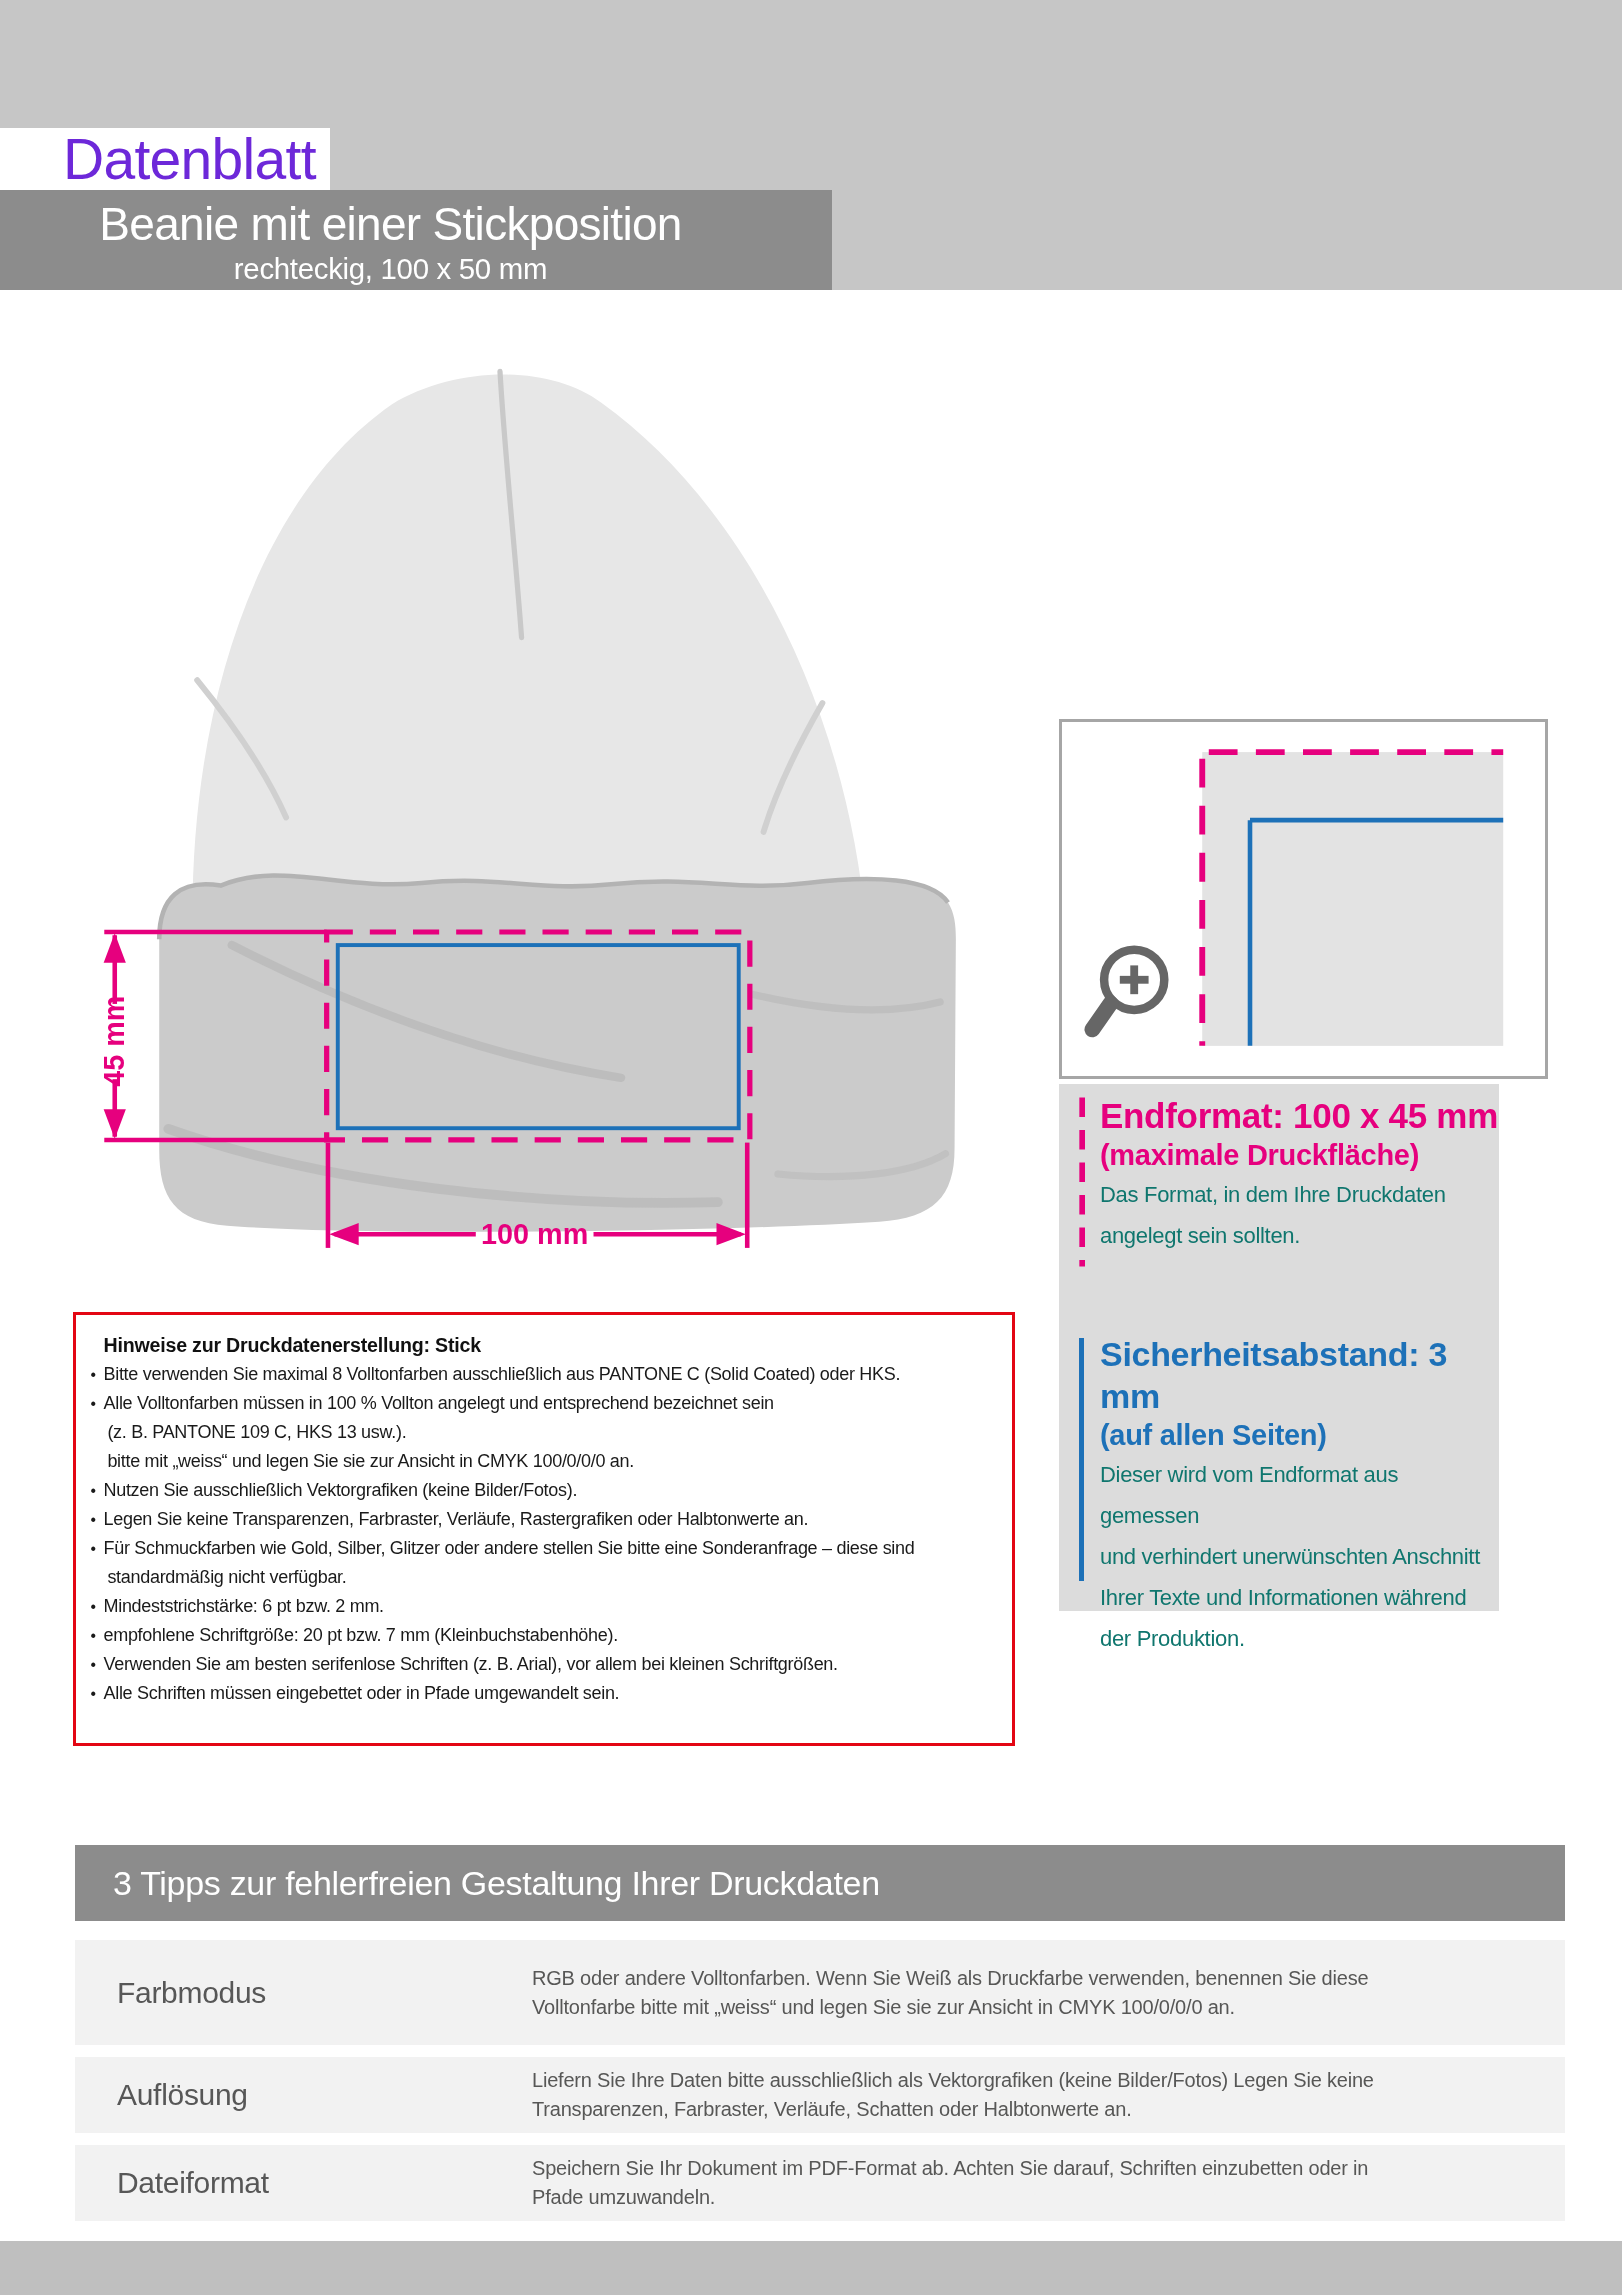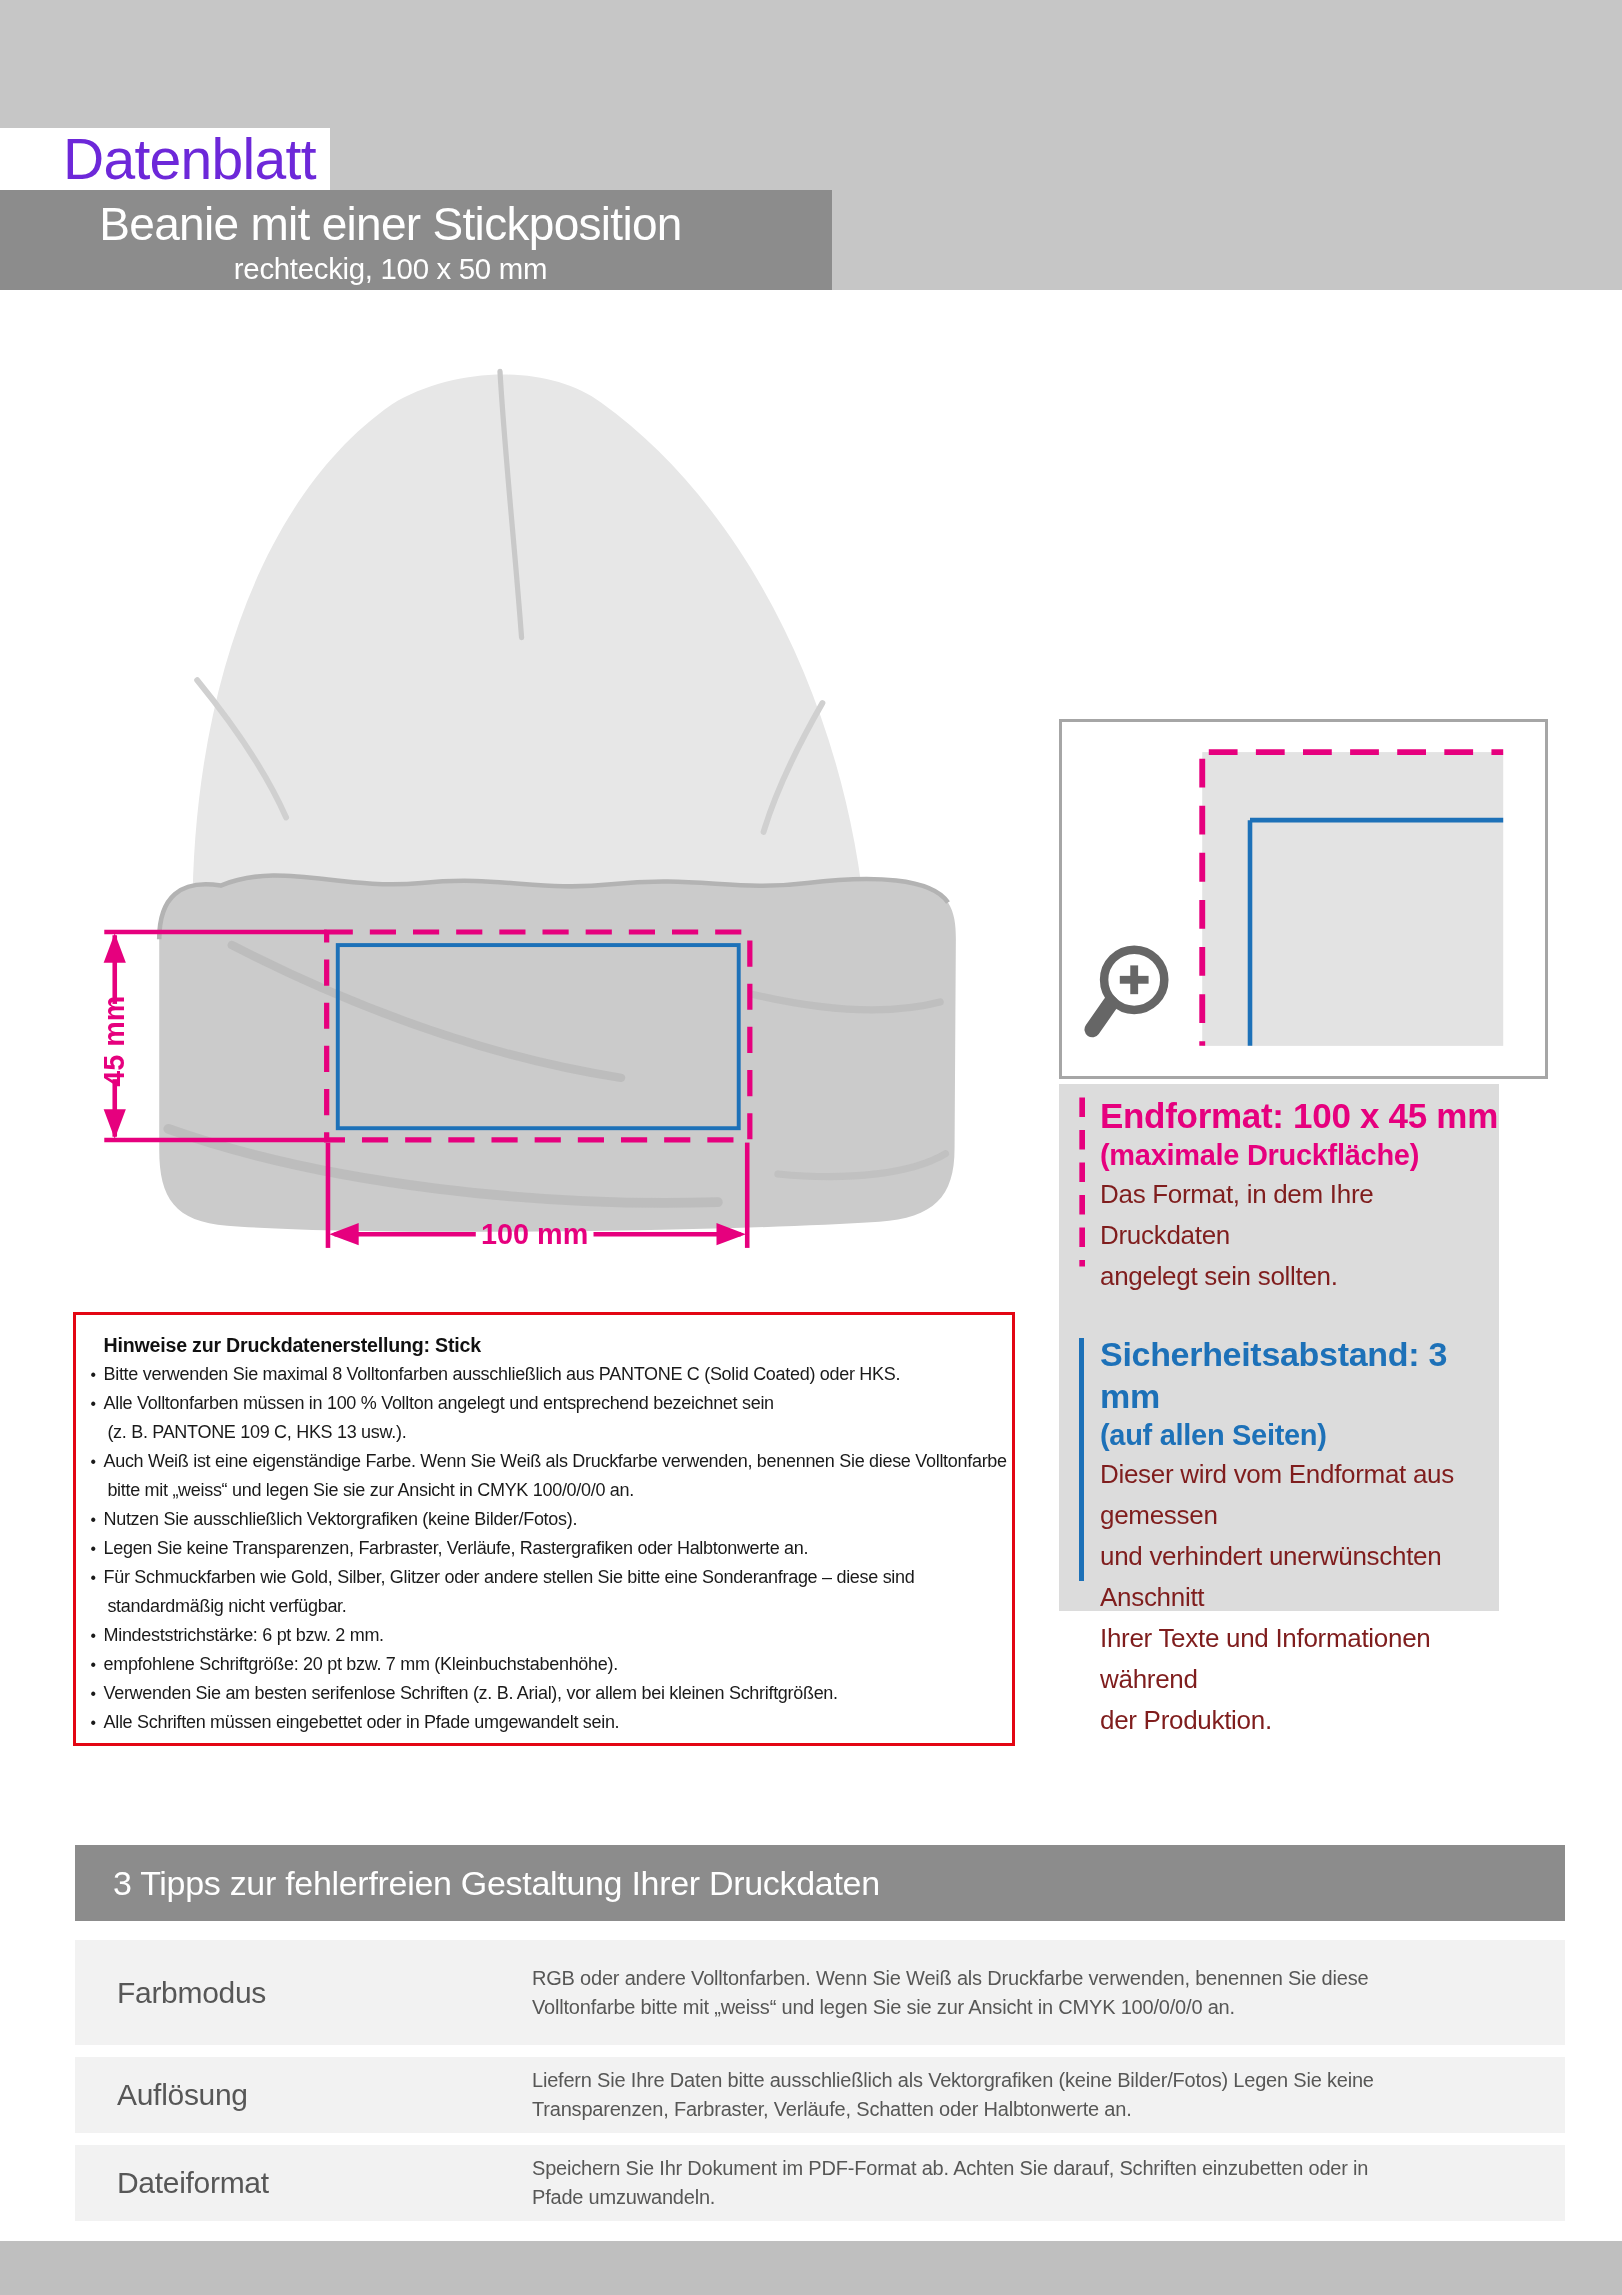--- a/index.html
+++ b/index.html
@@ -19,21 +19,21 @@
   
   .detailbox{left:1059px;top:719px;width:489px;height:360px;background:#ffffff;
              border:3.9px solid #a6a6a6;box-sizing:border-box;}
   .detailbox svg{display:block;}
 
   
   .legend{left:1059px;top:1084px;width:440px;height:527px;background:#dcdcdc;}
   .legend .txt{position:absolute;left:41px;}
   .lg-title{font-weight:bold;font-size:35px;line-height:42px;letter-spacing:-0.3px;}
   .lg-sub{font-weight:bold;font-size:29px;line-height:37px;letter-spacing:-0.3px;}
-  .lg-body{font-size:26px;line-height:41px;letter-spacing:-0.3px;color:#7f1d1d;}
+  .lg-body{font-size:22px;line-height:41px;letter-spacing:-0.3px;color:#0f766e;}
   .magenta{color:#e6007e;}
   .blue{color:#1d71b8;}
   .legend .ind-blue{position:absolute;left:19.6px;top:254px;width:5.2px;height:243px;background:#1d71b8;}
 
   
   .hinweise{left:73px;top:1312px;width:942px;height:434px;border:3.9px solid #e30613;
             box-sizing:border-box;background:#ffffff;overflow:hidden;padding:15.7px 0 0 0;}
   .hw-head{margin-left:27.5px;font-size:19.6px;font-weight:bold;color:#111111;line-height:29px;letter-spacing:-0.2px;}
   .bl{position:relative;margin-left:27.5px;padding-left:0;font-size:18px;color:#1a1a1a;
       line-height:29px;letter-spacing:-0.3px;white-space:nowrap;}
@@ -146,21 +146,20 @@
       <div class="lg-body">Ihrer Texte und Informationen während</div>
       <div class="lg-body">der Produktion.</div>
     </div>
   </div>
 
   <div class="abs hinweise">
     <div class="hw-head">Hinweise zur Druckdatenerstellung: Stick</div>
     <div class="bl b"><span>Bitte verwenden Sie maximal 8 Volltonfarben ausschließlich aus PANTONE C (Solid Coated) oder HKS.</span></div>
     <div class="bl b"><span>Alle Volltonfarben müssen in 100 % Vollton angelegt und entsprechend bezeichnet sein</span></div>
     <div class="bl nb"><span>(z. B. PANTONE 109 C, HKS 13 usw.).</span></div>
-    <div class="bl b"><span>Auch Weiß ist eine eigenständige Farbe. Wenn Sie Weiß als Druckfarbe verwenden, benennen Sie diese Volltonfarbe</span></div>
     <div class="bl nb"><span>bitte mit „weiss“ und legen Sie sie zur Ansicht in CMYK 100/0/0/0 an.</span></div>
     <div class="bl b"><span>Nutzen Sie ausschließlich Vektorgrafiken (keine Bilder/Fotos).</span></div>
     <div class="bl b"><span>Legen Sie keine Transparenzen, Farbraster, Verläufe, Rastergrafiken oder Halbtonwerte an.</span></div>
     <div class="bl b"><span>Für Schmuckfarben wie Gold, Silber, Glitzer oder andere stellen Sie bitte eine Sonderanfrage – diese sind</span></div>
     <div class="bl nb"><span>standardmäßig nicht verfügbar.</span></div>
     <div class="bl b"><span>Mindeststrichstärke: 6 pt bzw. 2 mm.</span></div>
     <div class="bl b"><span>empfohlene Schriftgröße: 20 pt bzw. 7 mm (Kleinbuchstabenhöhe).</span></div>
     <div class="bl b"><span>Verwenden Sie am besten serifenlose Schriften (z. B. Arial), vor allem bei kleinen Schriftgrößen.</span></div>
     <div class="bl b"><span>Alle Schriften müssen eingebettet oder in Pfade umgewandelt sein.</span></div>
   </div>

